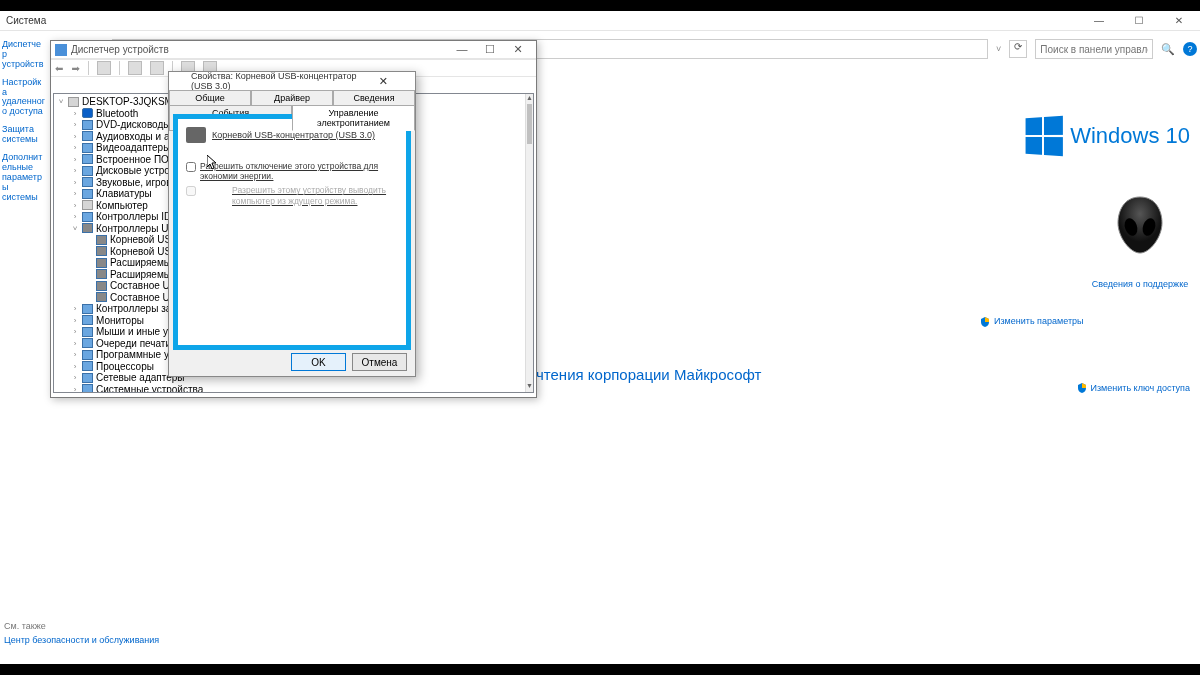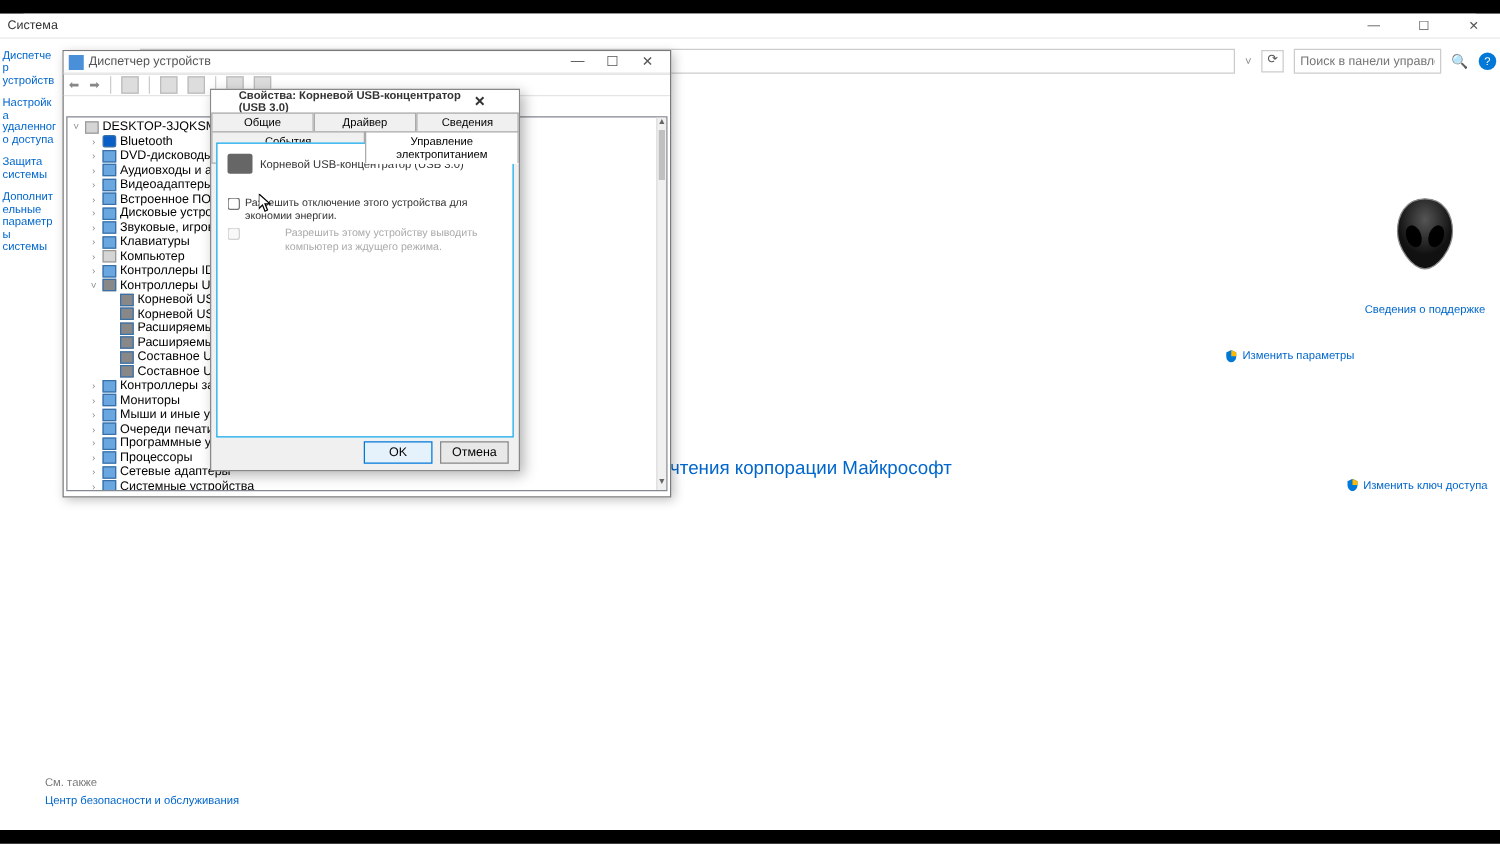--- a/index.html
+++ b/index.html
@@ -33,21 +33,21 @@
 .win-text { color: #0078d7; font-size: 22px; font-weight: 300; }
 .alien-wrap { margin-top: 40px; text-align: center; margin-left: auto; width: 100px; }
 .alien-head { width: 52px; height: 60px; margin: 0 auto; }
 .support-link { color: #06c; font-size: 9px; margin-top: 20px; }
 .change-params { margin-top: 28px; color: #06c; font-size: 9px; display: flex; align-items: center; gap: 4px; }
 .shield-mini { width: 10px; height: 10px; }
 .product-key { position: absolute; right: 10px; top: 352px; color: #06c; font-size: 9px; display: flex; align-items: center; gap: 4px; }
 .ms-link { position: absolute; top: 335px; left: 488px; color: #06c; font-size: 15px; }
 
 
-.see-also { position: absolute; left: 4px; top: 610px; font-size: 9px; color: #555; margin-left: 32px; }
+.see-also { position: absolute; left: 4px; top: 610px; font-size: 9px; color: #555; }
 .see-also .hdr { color: #777; }
 .see-also .lnk { color: #06c; margin-top: 4px; line-height: 1.2; }
 
 
 .dm-window { position: absolute; left: 50px; top: 29px; width: 487px; height: 358px; background: #fff; border: 1px solid #7a7a7a; box-shadow: 2px 2px 8px rgba(0,0,0,0.25); }
 .dm-titlebar { height: 18px; background: #fff; display: flex; align-items: center; padding: 0 4px; font-size: 10px; color: #555; border-bottom: 1px solid #e5e5e5; }
 .dm-titlebar .icon { width: 12px; height: 12px; background: #4a90d9; margin-right: 4px; }
 .dm-titlebar .ctrls { margin-left: auto; display: flex; }
 .dm-titlebar .ctrls span { width: 28px; text-align: center; font-size: 11px; color: #555; cursor: pointer; }
 .dm-menu { height: 16px; display: flex; gap: 10px; padding: 0 6px; font-size: 10px; align-items: center; color: #333; }
@@ -62,28 +62,28 @@
 .dev-icon.pc { background: #d5d5d5; border-color: #999; }
 .dev-icon.bt { background: #0a5fc7; border-radius: 2px; }
 .dev-icon.usb { background: #888; }
 .tree-children { margin-left: 14px; }
 .dm-scroll { position: absolute; right: 0; top: 0; bottom: 0; width: 8px; background: #f0f0f0; border-left: 1px solid #ddd; }
 .dm-scroll .thumb { position: absolute; left: 1px; right: 1px; top: 10px; height: 40px; background: #c0c0c0; }
 .dm-scroll .arr { position: absolute; left: 0; right: 0; height: 10px; text-align: center; font-size: 7px; color: #666; }
 
 
 .prop-dialog { position: absolute; left: 168px; top: 60px; width: 248px; height: 306px; background: #f0f0f0; border: 1px solid #888; box-shadow: 3px 3px 10px rgba(0,0,0,0.3); }
-.prop-title { height: 18px; background: #fff; display: flex; align-items: center; padding: 0 22px; font-size: 9px; color: #333; font-weight: bold; }
+.prop-title { height: 18px; background: #fff; display: flex; align-items: center; padding: 0 22px; font-size: 9px; color: #333; }
 .prop-title .close { margin-left: auto; width: 22px; text-align: center; font-size: 11px; cursor: pointer; }
 .prop-tabs { display: flex; flex-wrap: wrap; font-size: 9px; background: #f0f0f0; }
 .prop-tab { padding: 2px 0; text-align: center; border: 1px solid #aaa; background: #f0f0f0; margin-bottom: -1px; cursor: pointer; }
 .prop-tab.row1 { width: 33.33%; }
 .prop-tab.row2 { width: 50%; }
 .prop-tab.active { background: #fff; border-bottom: 1px solid #fff; position: relative; z-index: 1; }
-.prop-content { position: absolute; top: 42px; left: 4px; right: 4px; bottom: 26px; background: #fff; border: 1px solid #0ea5e9; padding: 8px; font-size: 9px; color: #333; }
+.prop-content { position: absolute; top: 42px; left: 4px; right: 4px; bottom: 26px; background: #fff; border: 5px solid #0ea5e9; padding: 8px; font-size: 9px; color: #333; text-decoration: underline; }
 .dev-row { display: flex; align-items: center; gap: 6px; margin-bottom: 18px; }
 .dev-row .icn { width: 20px; height: 16px; background: #666; border-radius: 2px; }
 .checkbox-row { display: flex; align-items: flex-start; gap: 4px; margin-bottom: 4px; }
 .checkbox-row input { margin-top: 1px; width: 10px; height: 10px; }
 .checkbox-row.disabled { color: #aaa; gap: 36px; }
 .checkbox-row .lbl { line-height: 1.2; font-size: 8.5px; }
 .prop-buttons { position: absolute; bottom: 5px; right: 8px; display: flex; gap: 6px; }
 .prop-buttons button { width: 55px; height: 18px; font-size: 10px; border: 1px solid #888; background: #e8e8e8; cursor: pointer; }
 .prop-buttons button.ok { border: 1px solid #0078d7; background: #e5f1fb; }
 
@@ -126,20 +126,29 @@
             <span>Система</span>
           </div>
           <span style="color:#888;font-size:9px">˅</span>
           <div class="refresh-btn">⟳</div>
           <input class="search-input" placeholder="Поиск в панели управления" style="">
           <span class="search-icon">🔍</span>
           <div class="help-icon">?</div>
         </div>
 
         <div class="win-brand">
+          <div class="win-logo">
+            <div class="win-squares">
+                <span></span>
+                <span></span>
+                <span></span>
+                <span></span>
+              </div>
+            <span class="win-text">Windows 10</span>
+          </div>
           <div class="alien-wrap">
             <svg class="alien-head" viewBox="0 0 52 60">
               <defs>
                   <radialGradient id="g" cx="50%" cy="30%">
                     <stop offset="0%" stop-color="#555"></stop>
                     <stop offset="100%" stop-color="#111"></stop>
                   </radialGradient>
                 </defs>
               <path d="M26 2 C10 2 4 16 4 28 C4 42 16 58 26 58 C36 58 48 42 48 28 C48 16 42 2 26 2 Z" fill="url(#g)" stroke="#888" stroke-width="1"></path>
               <ellipse cx="17" cy="32" rx="6" ry="9" fill="#000" transform="rotate(-20 17 32)"></ellipse>

